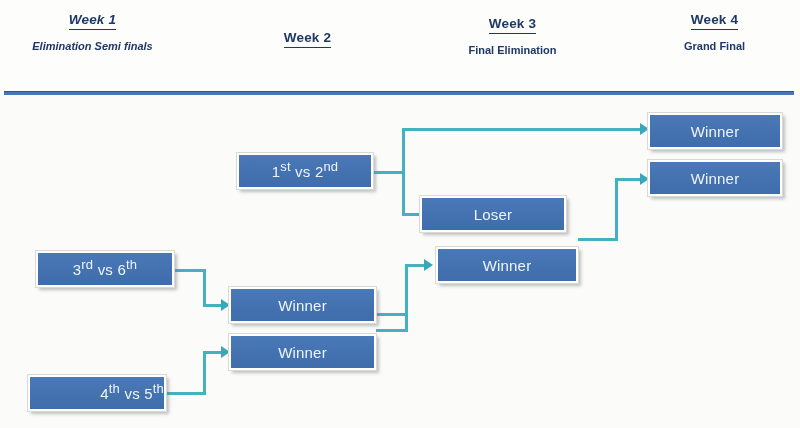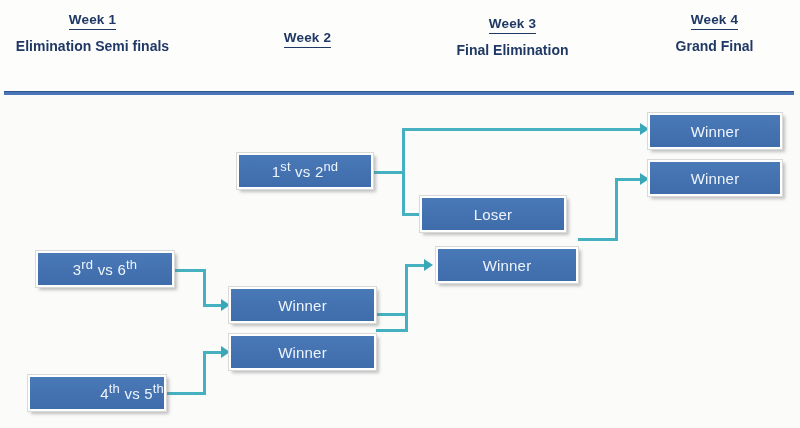--- a/index.html
+++ b/index.html
@@ -32,21 +32,21 @@
     display: inline-block;
     font-size: 13.5px;
     font-weight: bold;
     letter-spacing: .2px;
     border-bottom: 1.5px solid #1f3864;
     padding-bottom: 1px;
     line-height: 16px;
   }
   .col-head .sub {
     margin-top: 9px;
-    font-size: 14px;
+    font-size: 11px;
     font-weight: bold;
     line-height: 15px;
     color: #1f3864;
     white-space: pre-line;
   }
 
   .divider {
     position: absolute;
     left: 4px;
     top: 91px;
@@ -90,21 +90,21 @@
     border-left: 9px solid #3aa7b8;
   }
 </style>
 </head>
 <body>
 
 <div id="stage">
 
   <div class="header-band">
 
-    <div class="col-head" style="left:0px; top:10px; width:185px;">
+    <div class="col-head" style="left:0px; top:10px; width:185px;font-style:italic;">
       <div class="wk">Week 1</div>
       <div class="sub">Elimination Semi finals</div>
     </div>
 
     <div class="col-head" style="left:215px; top:28px; width:185px;text-align:center;">
       <div class="wk">Week 2</div>
     </div>
 
     <div class="col-head" style="left:420px; top:14px; width:185px;">
       <div class="wk">Week 3</div>

